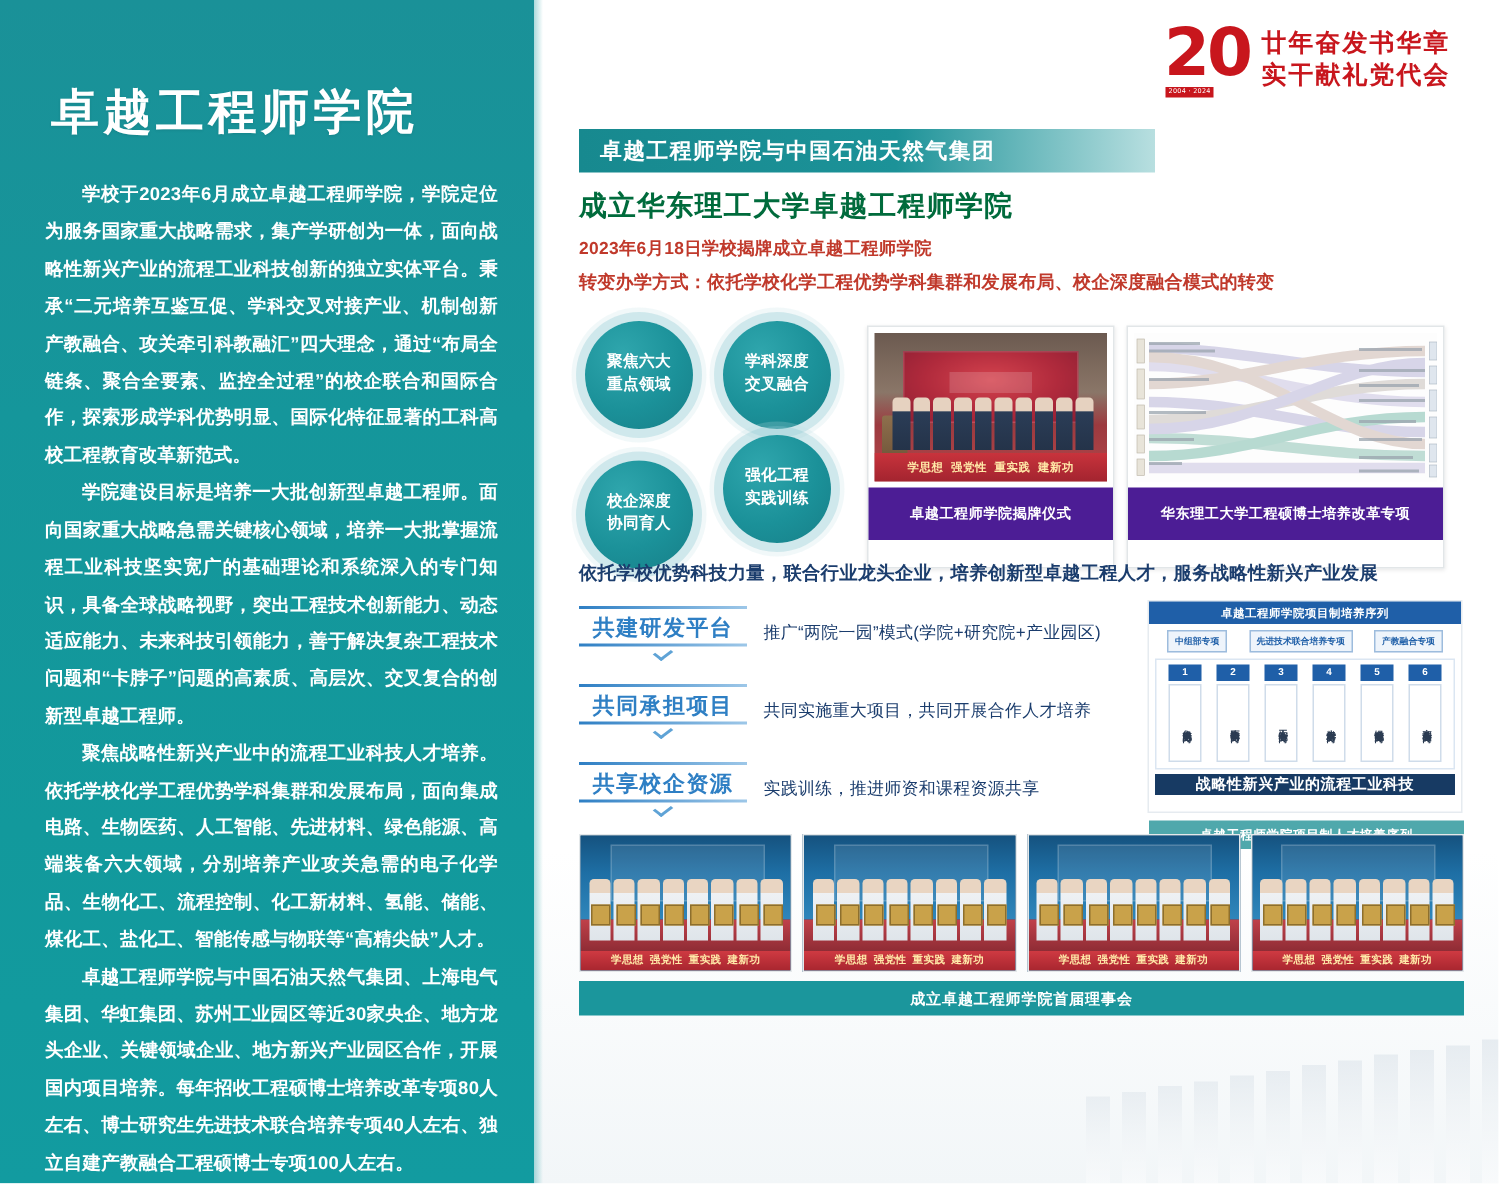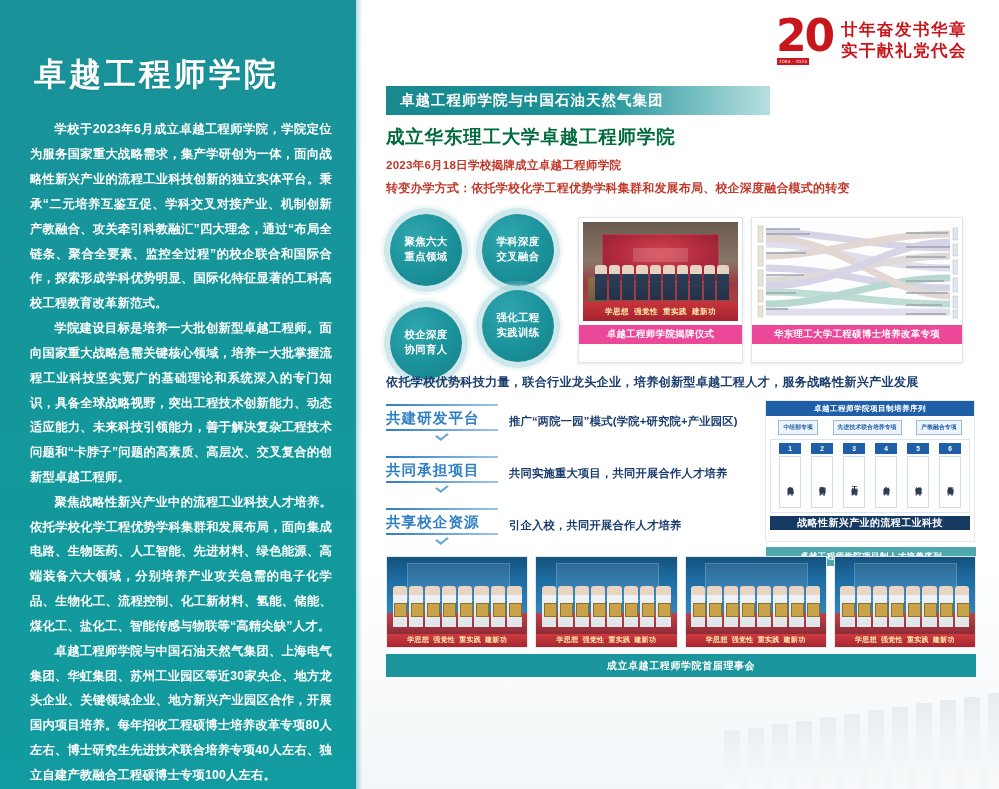--- a/index.html
+++ b/index.html
@@ -125,22 +125,22 @@
 
   
   .photo-card {
     position: absolute;
     background: #ffffff;
     border: 1px solid #e2e6e8;
     padding: 4px 4px 0 4px;
     box-shadow: 0 1px 3px rgba(0,0,0,.10);
   }
   .photo-card .cap {
-    height: 19px; display: flex; align-items: center; justify-content: center;
-    background: #ec4899; color: #fff; font-size: 9.4px; font-weight: bold;
+    height: 35px; display: flex; align-items: center; justify-content: center;
+    background: #4c1d95; color: #fff; font-size: 9.4px; font-weight: bold;
     letter-spacing: .4px; margin: 4px -4px 18px -4px;
   }
   .pc1 { left: 216px; top: 217px; width: 165px; }
   .pc2 { left: 389px; top: 217px; width: 212px; font-family: Liberation Serif, serif; }
 
   .stage-photo {
     position: relative; width: 100%; height: 99px; overflow: hidden;
     background: linear-gradient(180deg,#6b5a50 0%,#7d6a5d 22%,#8a7668 40%,#9c3a3f 62%,#b4474b 100%);
   }
   .stage-screen {
@@ -173,39 +173,39 @@
 
   
   .mid-state {
     position: absolute; left: 24px; top: 374px;
     color: #1b3d6d; font-size: 12.2px; font-weight: bold; letter-spacing: .2px;
   }
 
   
   .krow { position: absolute; left: 24px; display: flex; align-items: flex-start; }
   .kr1 { top: 404px; } .kr2 { top: 456px; } .kr3 { top: 508px; }
-  .ktag { position: relative; width: 112px; padding: 5px 0 7px 0; }
+  .ktag { position: relative; width: 112px; padding: 5px 0 7px 0; text-align: center; }
   .ktag .kt {
     color: #2e7fc4; font-size: 14.6px; font-weight: bold; letter-spacing: 1px;
   }
   .ktag .line-top, .ktag .line-bot {
     position: absolute; left: 0; width: 112px; height: 2px;
     background: linear-gradient(90deg,#2e7fc4,#9dc7e8);
   }
   .ktag .line-top { top: 0; }
   .ktag .line-bot { bottom: 4px; }
   .ktag .chev {
     position: absolute; left: 50%; bottom: -4px; margin-left: -5px;
     width: 10px; height: 7px;
     border-left: 2px solid #5fa3d6; border-bottom: 2px solid #5fa3d6;
     transform: rotate(-45deg) skew(8deg,8deg);
   }
   .kdesc {
     margin-left: 11px; margin-top: 10px;
-    color: #1b3d6d; font-size: 11.3px; font-weight: bold; letter-spacing: .2px;
+    color: #1b3d6d; font-size: 11.3px; font-weight: normal; letter-spacing: .2px;
   }
 
   
   .diagram {
     position: absolute; left: 403px; top: 400px;
     width: 210px; height: 142px;
     background: #ffffff; border: 1px solid #e6ebf0;
   }
   .dg-title {
     height: 15px; background: #1f5fa8; color: #fff;
@@ -445,21 +445,21 @@
       </div>
       <div class="kdesc">共同实施重大项目，共同开展合作人才培养</div>
     </div>
     <div class="krow kr3">
       <div class="ktag">
         <div class="line-top"></div>
         <div class="kt">共享校企资源</div>
         <div class="line-bot"></div>
         <div class="chev"></div>
       </div>
-      <div class="kdesc">引企入校，共同开展合作人才培养</div>
+      <div class="kdesc">实践训练，推进师资和课程资源共享</div>
     </div>
 
     <div class="diagram">
       <div class="dg-title">卓越工程师学院项目制培养序列</div>
       <div class="dg-tags">
         <div class="t">中组部专项</div>
         <div class="t">先进技术联合培养专项</div>
         <div class="t">产教融合专项</div>
       </div>
       <div class="dg-cols">

